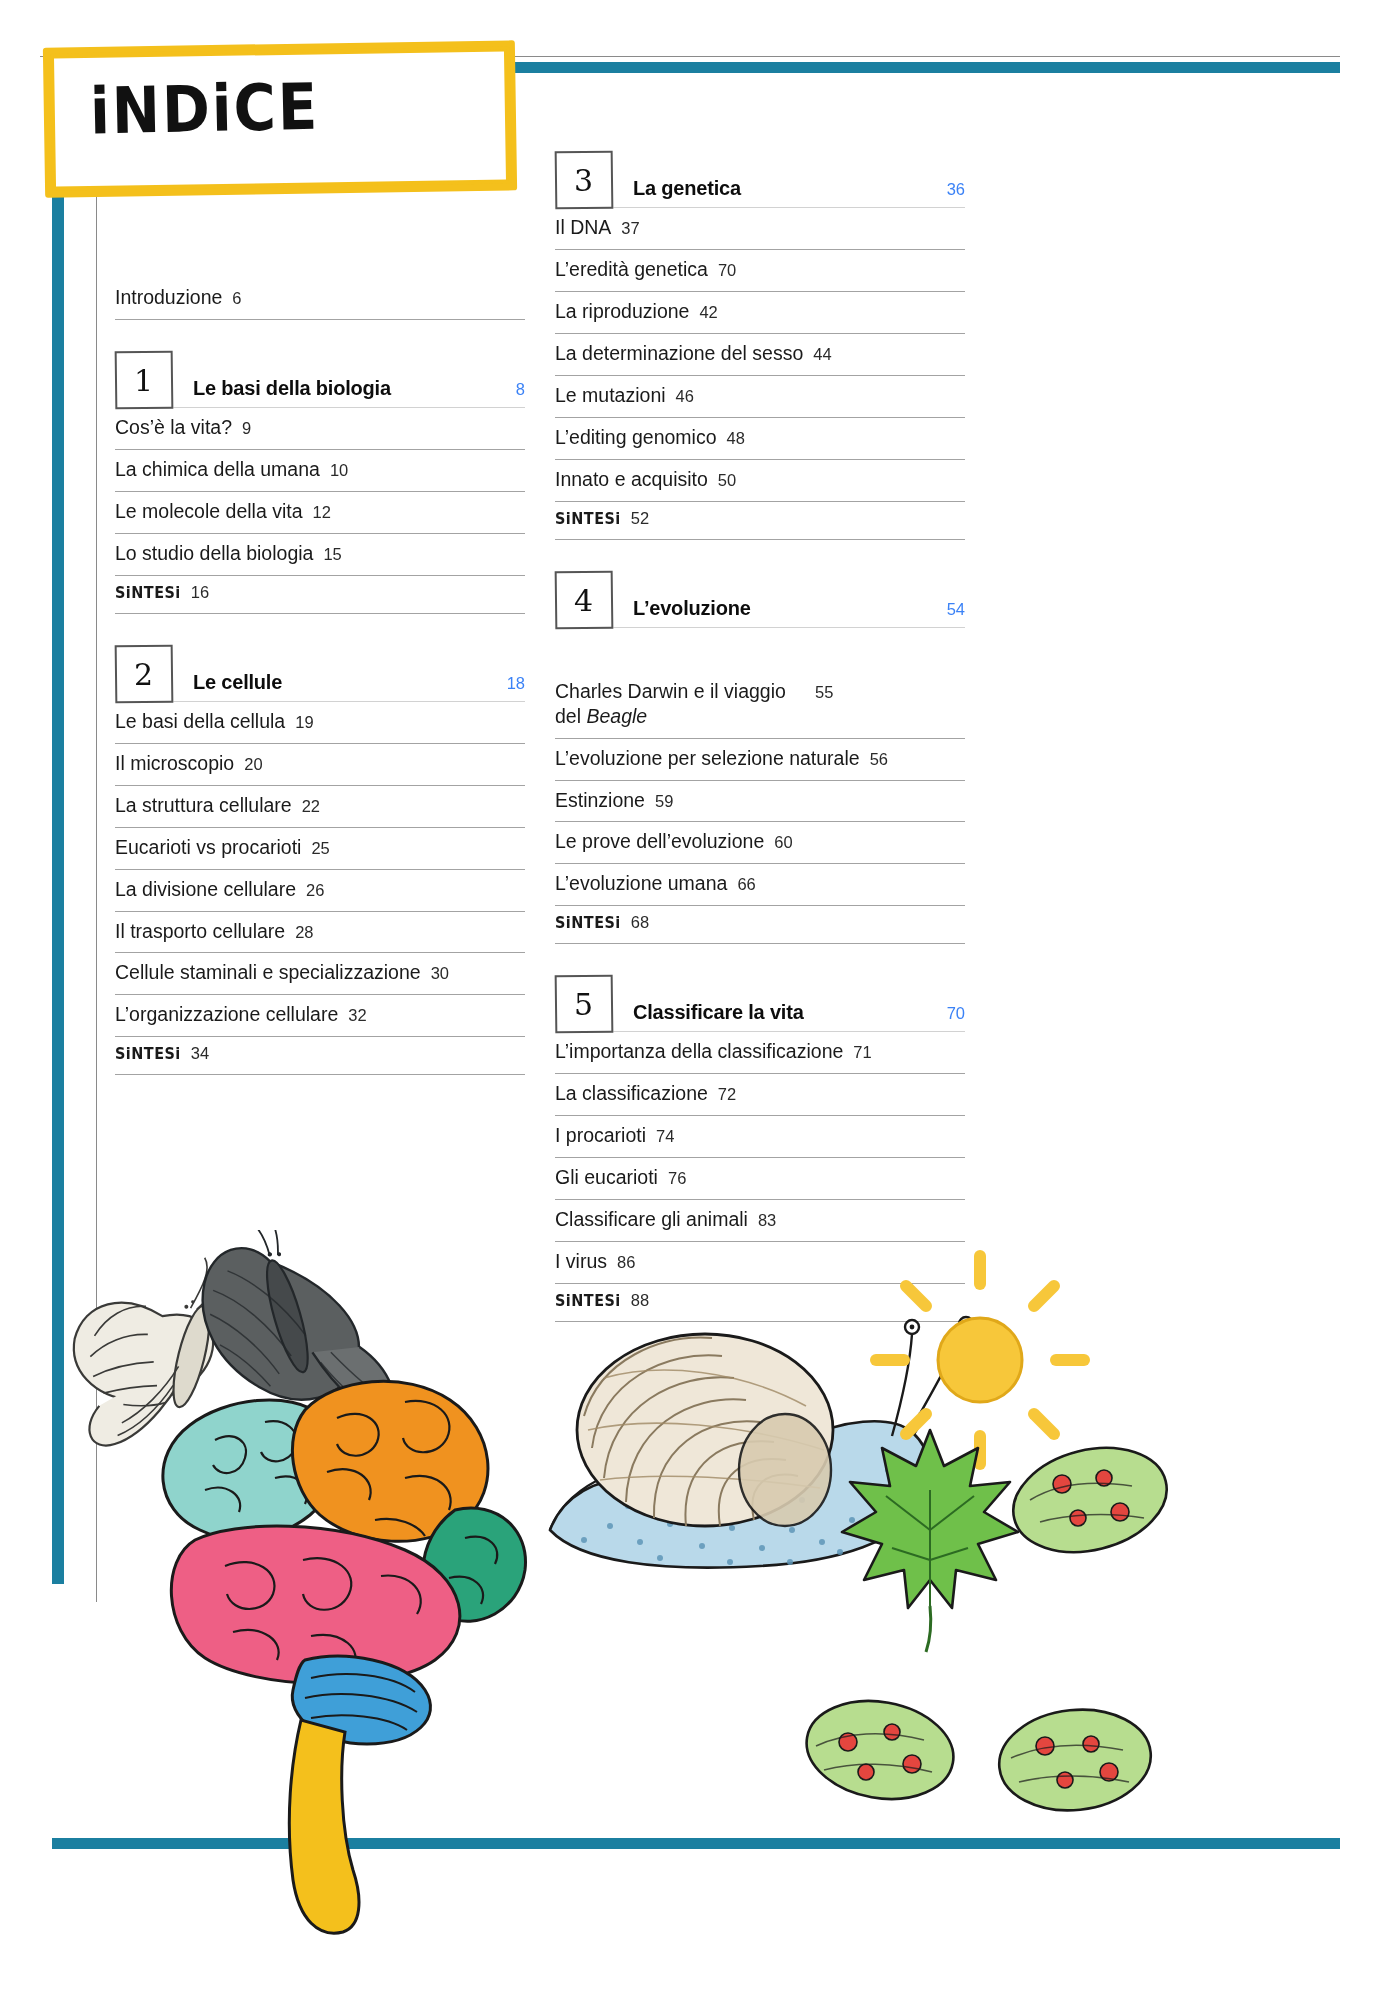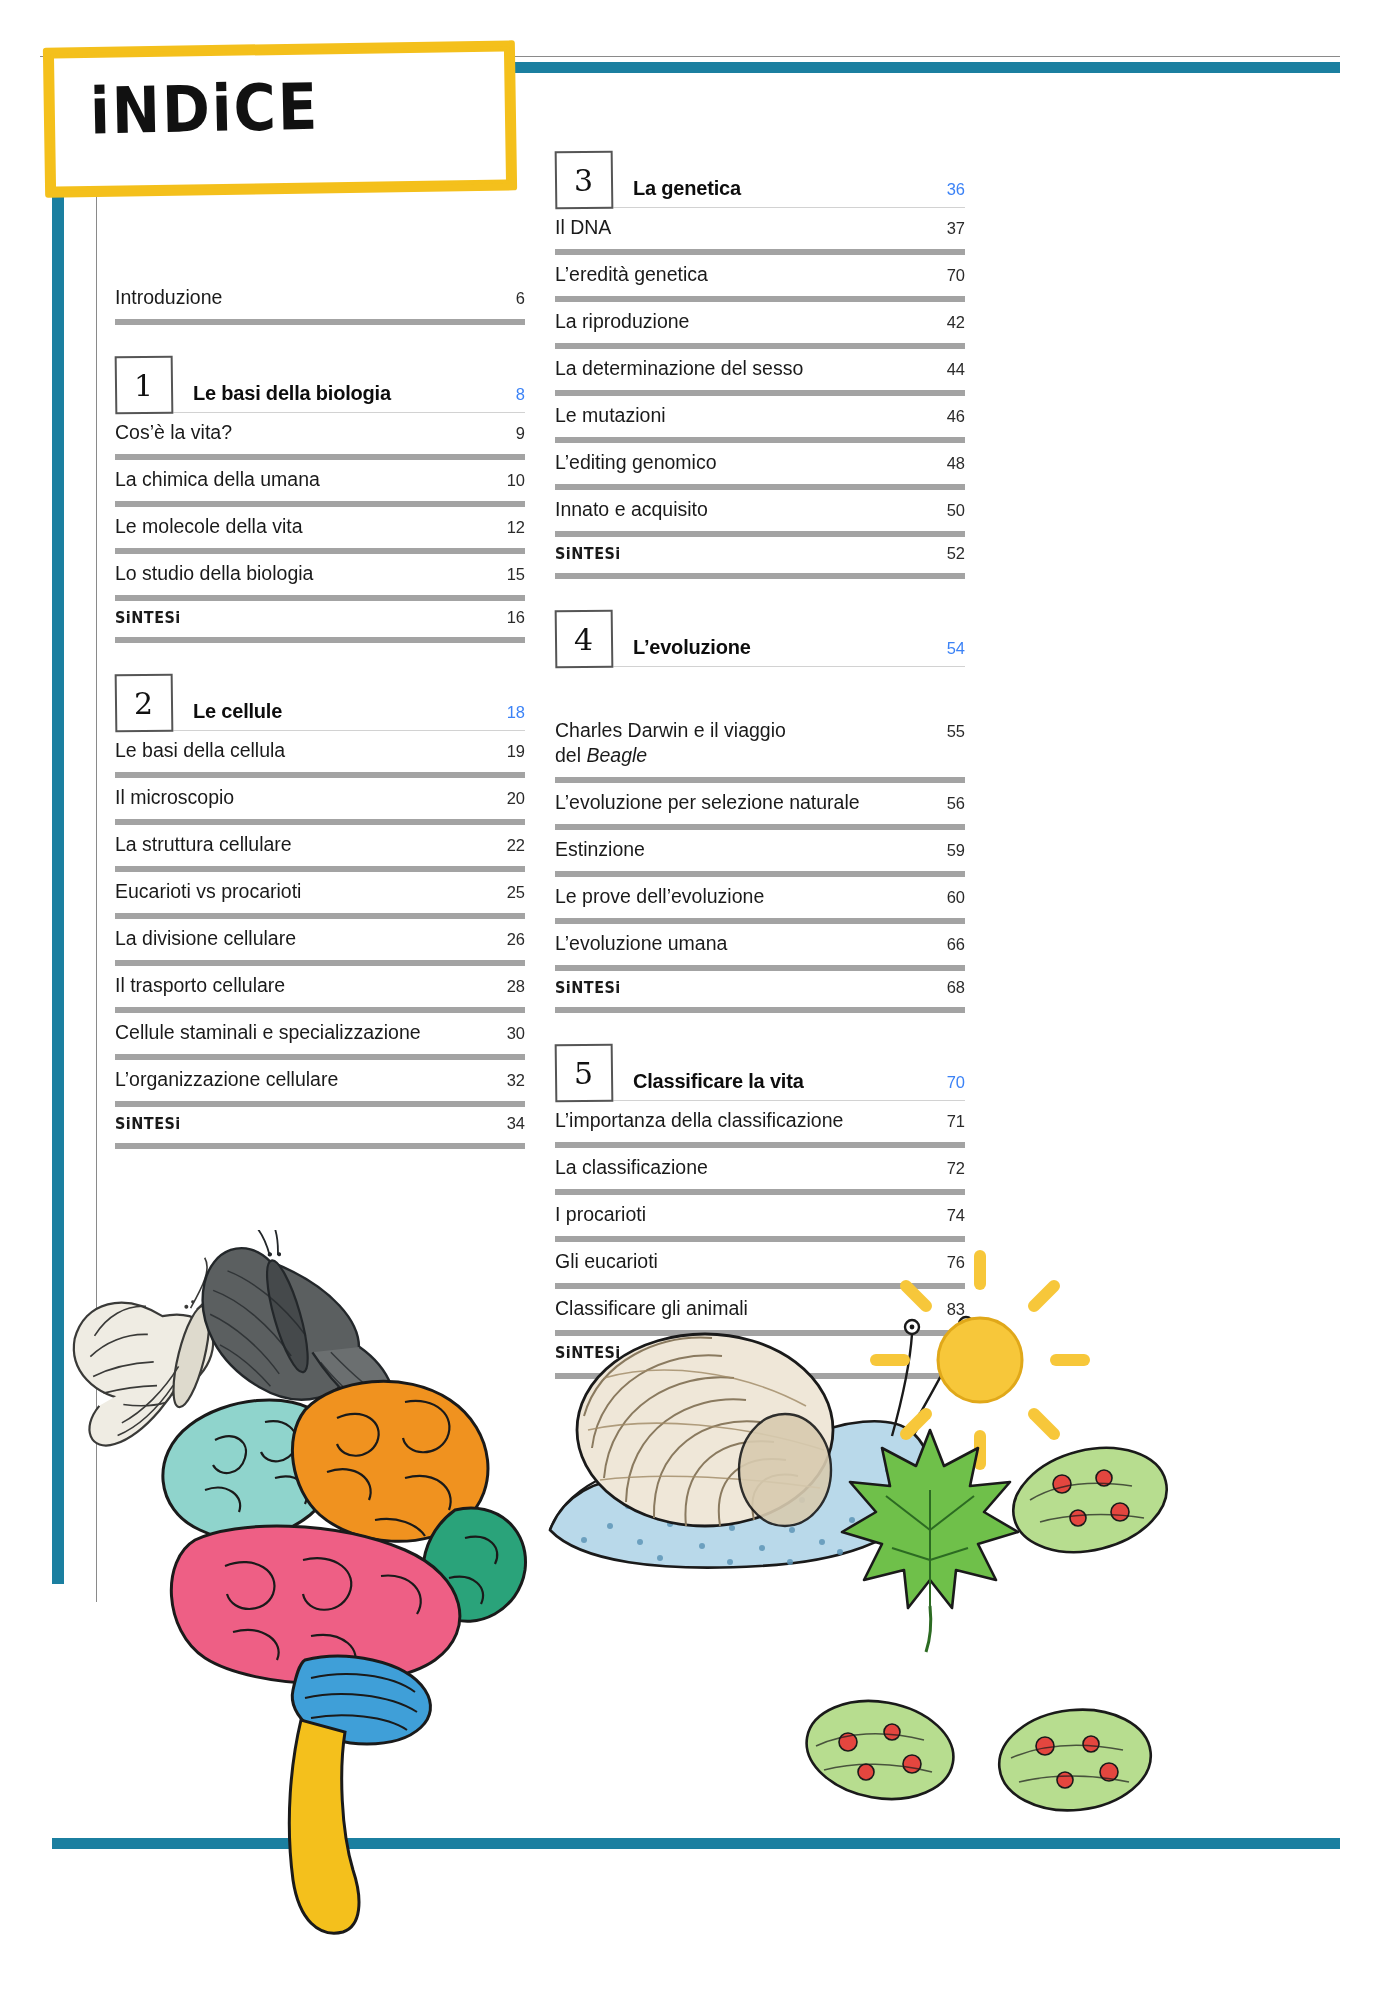--- a/index.html
+++ b/index.html
@@ -60,22 +60,22 @@
 
   
   .col {
     position:absolute; top:250px; width:410px;
   }
   #col-left  { left:115px;margin-top:28px; }
   #col-right { left:555px; top:120px; }
 
   .entry {
     position:relative;
-    display:flex; align-items:baseline; justify-content:space-between;
-    border-bottom:6px solid #a3a3a3;
+    display:flex; align-items:baseline; justify-content:flex-start;
+    border-bottom:1px solid #a3a3a3;
     padding: 7px 0 9px 0;
     min-height:38px;
   }
   .entry .label {
     font-family:"Liberation Sans", sans-serif;
     font-size:19.5px; color:#1a1a1a; line-height:1.28;
     padding-right:10px;
   }
   .entry .label i { font-style:italic; }
   .entry .pg {
@@ -317,20 +317,24 @@
         <div class="label">I procarioti</div>
         <div class="pg">74</div>
       </div>
       <div class="entry">
         <div class="label">Gli eucarioti</div>
         <div class="pg">76</div>
       </div>
       <div class="entry">
         <div class="label">Classificare gli animali</div>
         <div class="pg">83</div>
+      </div>
+      <div class="entry">
+        <div class="label">I virus</div>
+        <div class="pg">86</div>
       </div>
       <div class="entry sintesi">
         <div class="label">SiNTESi</div>
         <div class="pg">88</div>
       </div>
     </div>
   </div>
 
 <svg id="artwork" viewBox="0 0 1381 766" xmlns="http://www.w3.org/2000/svg">
   <defs>

